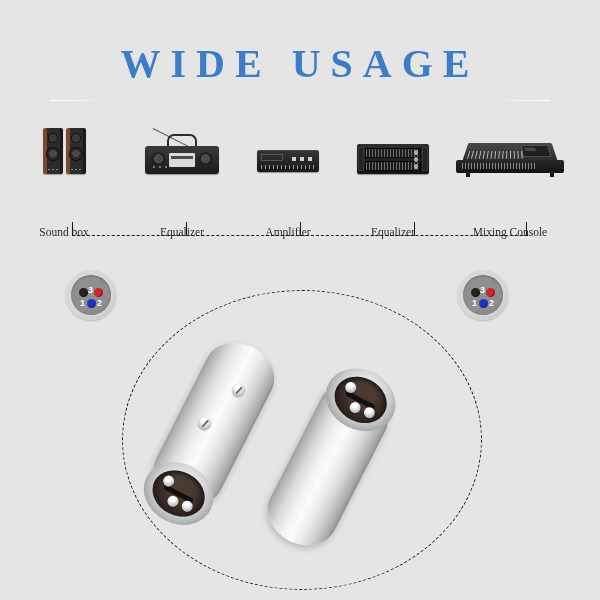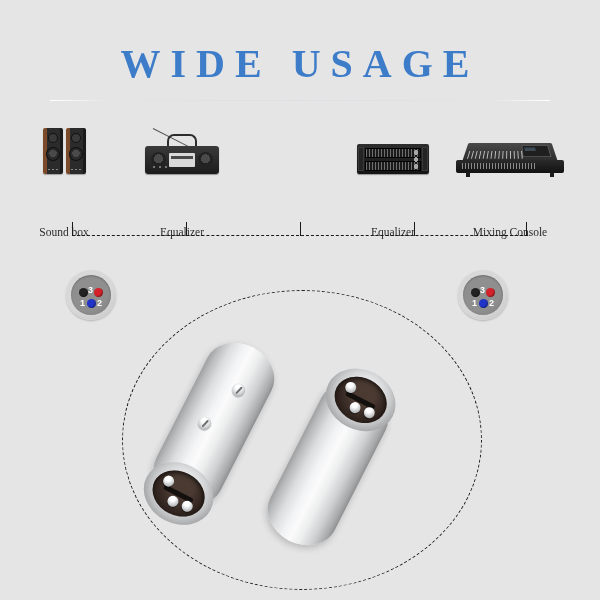--- a/index.html
+++ b/index.html
@@ -185,20 +185,30 @@
         <div class="rec-body">
           <div class="rec-deck">
               <i></i>
             </div>
           <div class="rec-btns"></div>
         </div>
       </div>
       <div class="cap">Equalizer</div>
     </div>
 
+    <div class="device" style="left:248px; top:0; width:80px;">
+      <div class="art" style="width:62px; height:52px;">
+        <div class="amp">
+          <span class="amp-disp"></span>
+          <span class="amp-knobs"></span>
+          <span class="amp-strip"></span>
+        </div>
+      </div>
+      <div class="cap">Amplifier</div>
+    </div>
 
     <div class="device" style="left:452px; top:0; width:116px;">
       <div class="art" style="width:108px; height:52px;">
         <div class="mix">
           <div class="mix-top">
             <span class="mix-faders"></span>
             <span class="mix-panel">
                 <i></i>
               </span>
           </div>

